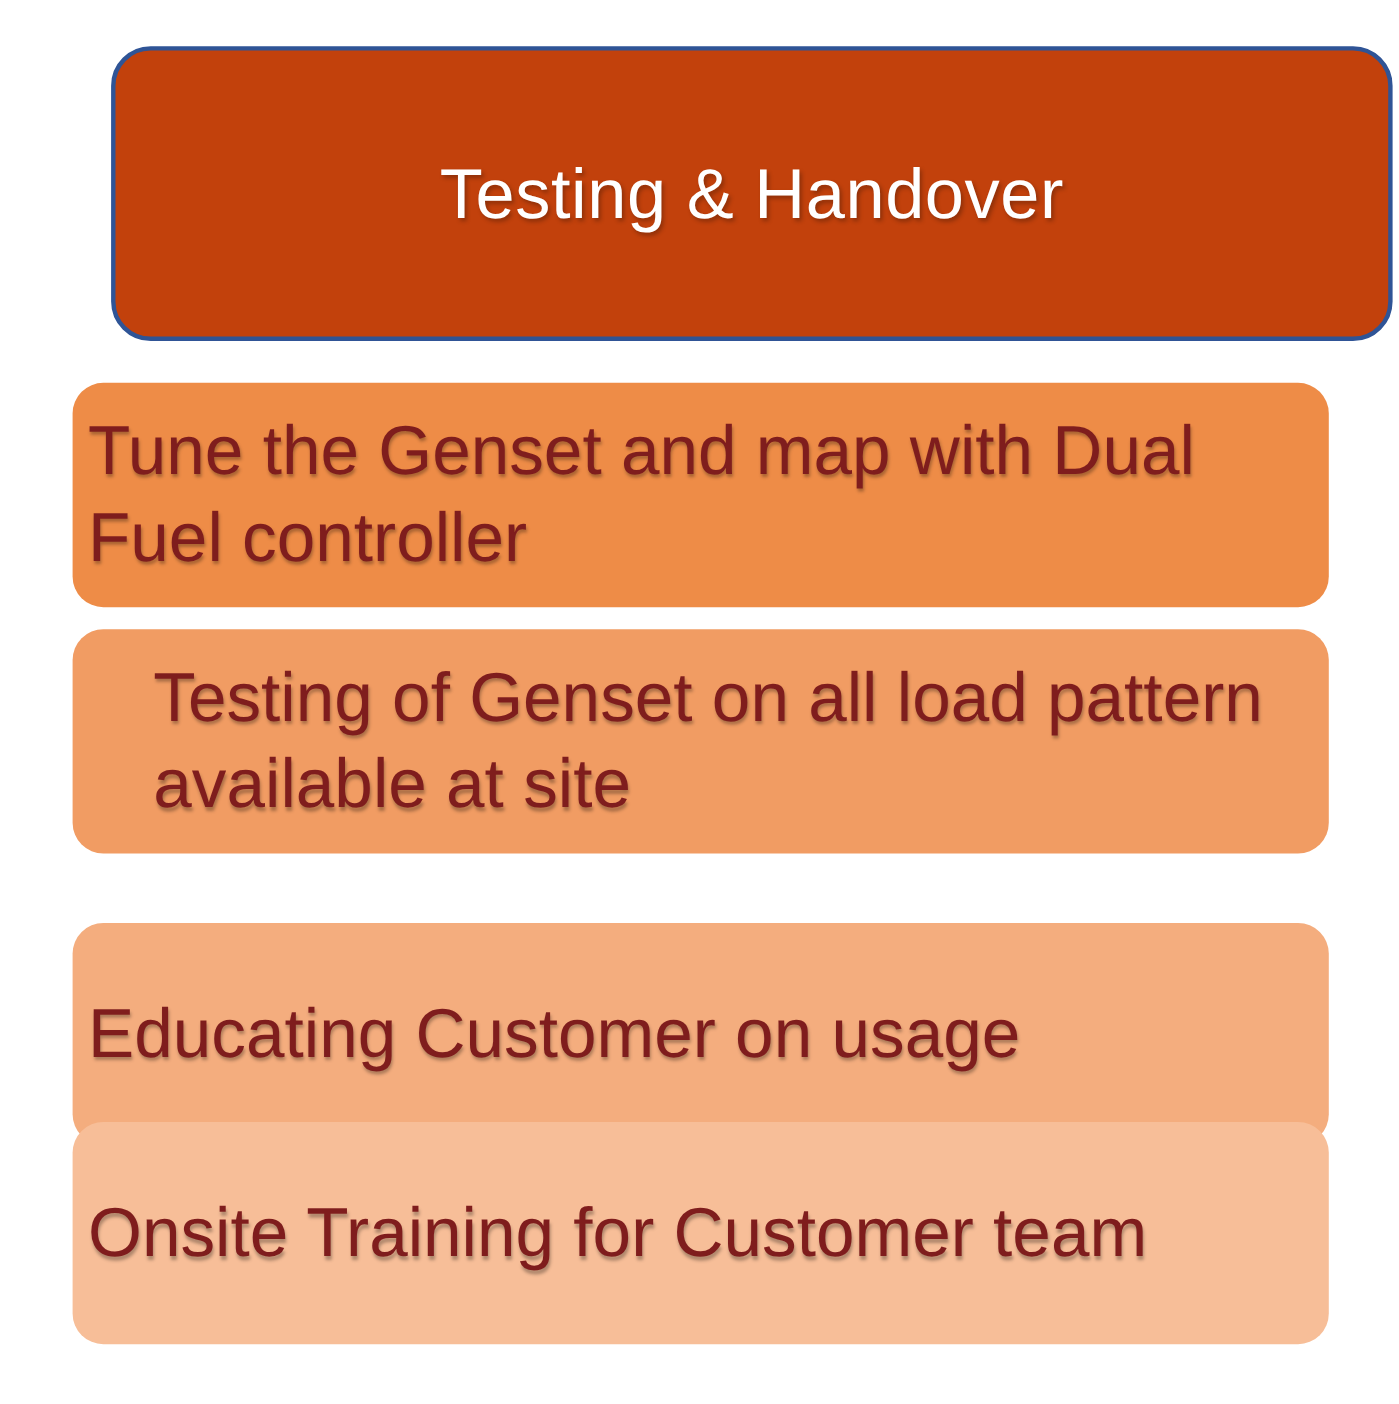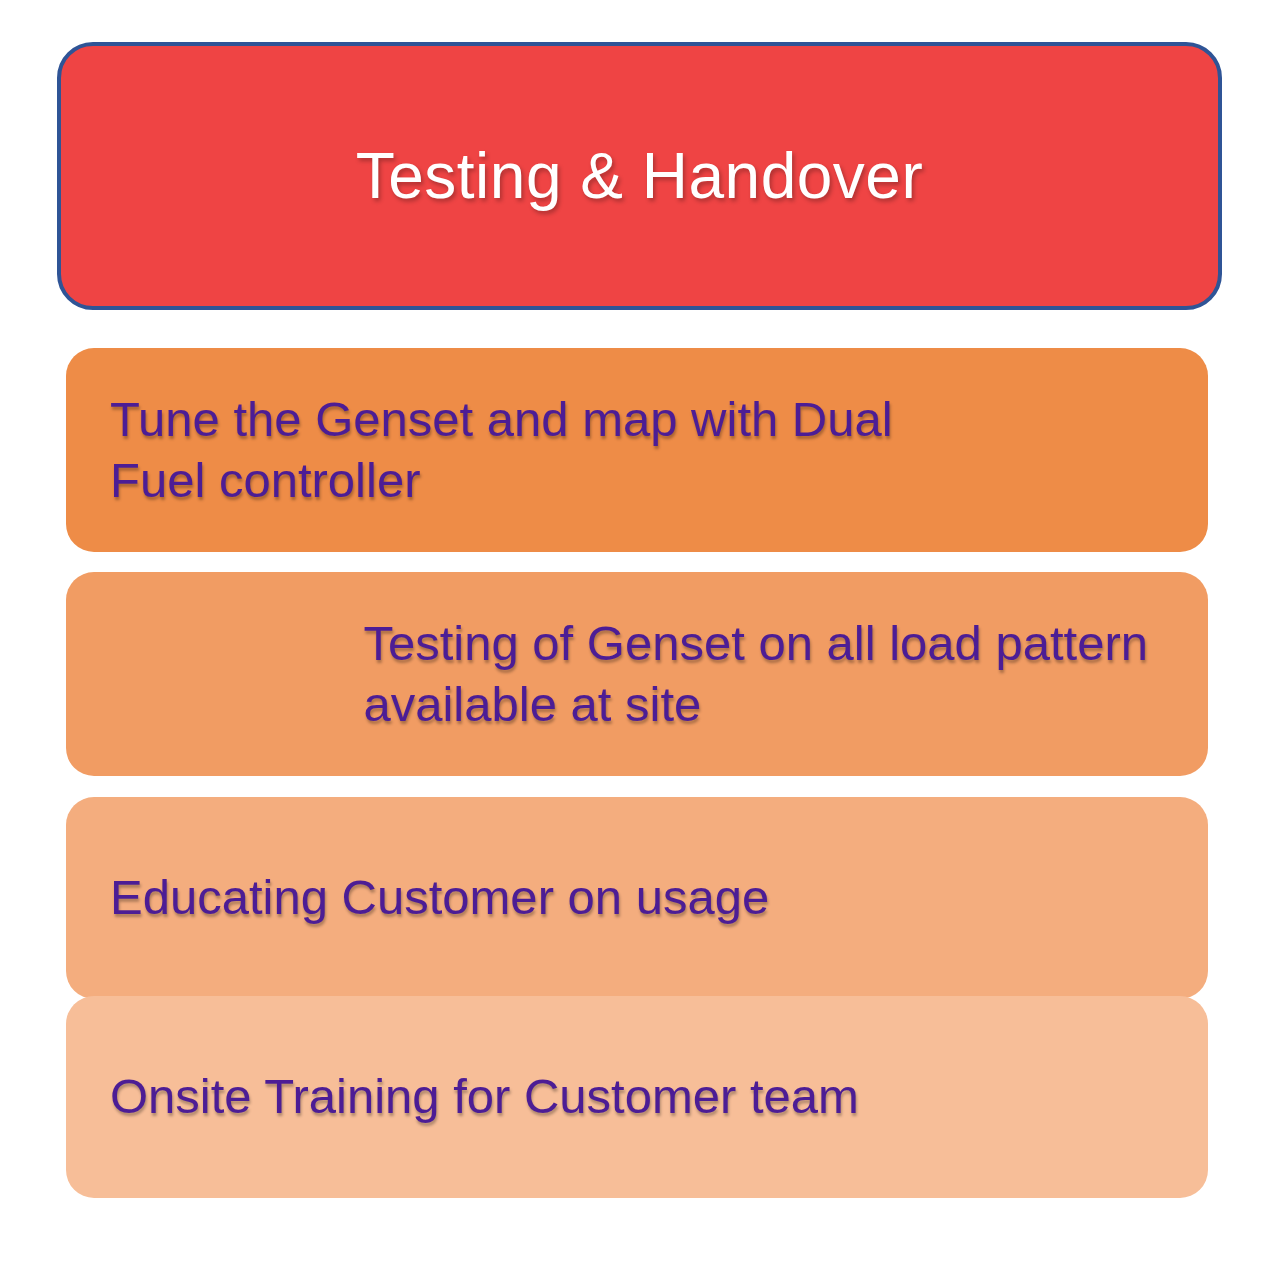--- a/index.html
+++ b/index.html
@@ -37,37 +37,37 @@
   .step-box {
     position: absolute;
     left: 66px;
     width: 1142px;
     border-radius: 28px;
     display: flex;
     align-items: center;
   }
   .step-1 { top: 348px;  height: 204px; }
   .step-2 { top: 572px;  height: 204px; }
-  .step-3 { top: 797px;  height: 202px; }
-  .step-4 { top: 996px; height: 202px; }
+  .step-3 { top: 839px;  height: 202px; }
+  .step-4 { top: 1020px; height: 202px; }
   .step-text {
-    color: #4c1d95;
-    font-size: 49px;
+    color: #7f1d1d;
+    font-size: 63px;
     line-height: 1.25;
-    padding: 0 60px 0 44px;
+    padding: 0 60px 0 14px;
     white-space: pre-line;
     text-shadow: 1px 3px 3px rgba(0,0,0,0.30);
   }
 </style>
 </head>
 <body>
 
 <div class="canvas">
 
-  <div class="title-box" style="background-color: #ef4444; border-color: rgb(47, 84, 150);">
+  <div class="title-box" style="background-color: #c2410c; border-color: rgb(47, 84, 150); margin-left: 44px;">
     <div class="title-text">Testing &amp; Handover</div>
   </div>
 
   <div class="step-box step-1" style="background-color: rgb(238, 140, 71);">
     <div class="step-text">Tune the Genset and map with Dual
 Fuel controller</div>
   </div>
 
   <div class="step-box step-2" style="background-color: rgb(241, 156, 99); justify-content: flex-end;">
     <div class="step-text">Testing of Genset on all load pattern

